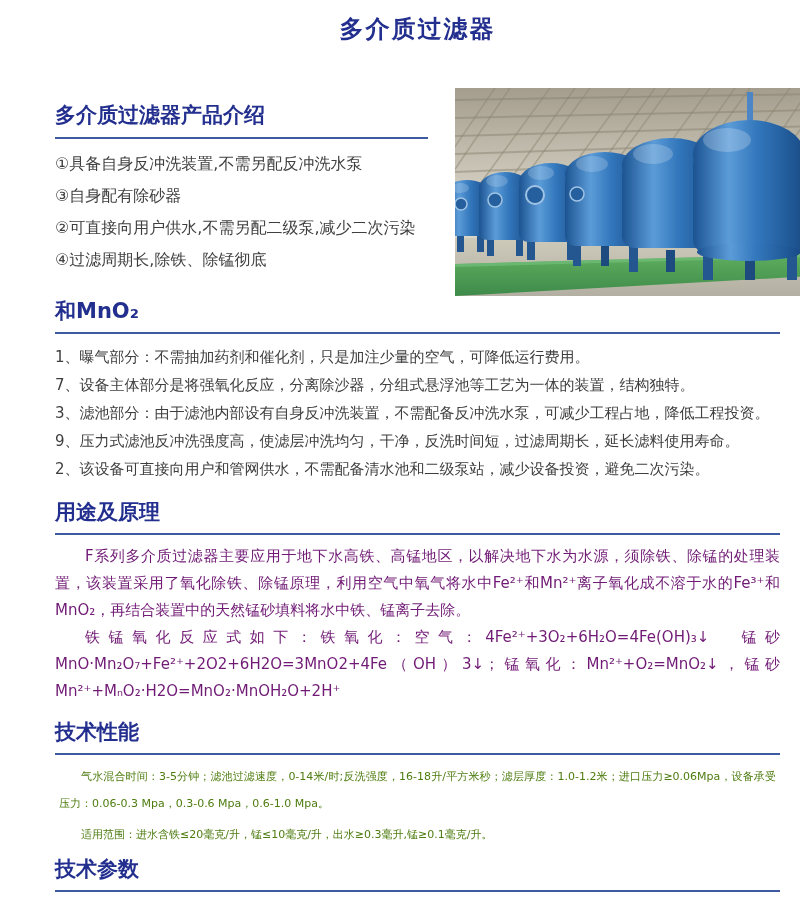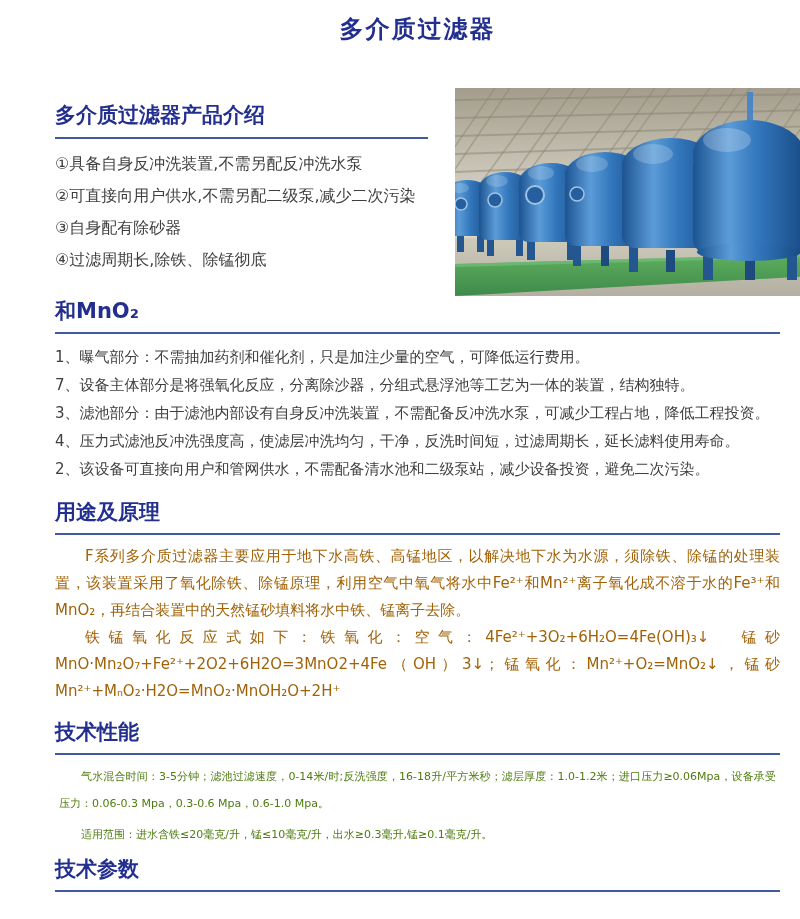--- a/index.html
+++ b/index.html
@@ -34,21 +34,21 @@
   .intro-list p { margin: 0; font-size: 16px; line-height: 32px; color: #3f3f3f; }
 
   .sec-features { margin-top: 2px; }
   .features-list { margin-top: 9px; }
   .features-list p { margin: 0; font-size: 15px; line-height: 28px; color: #3e3e3e; }
 
   .sec-principle { margin-top: 16px; }
   .principle-text { margin-top: 8px; }
   .principle-text p {
     margin: 0; font-size: 15px; line-height: 27px;
-    text-indent: 2em; text-align: justify; color: #a16207;
+    text-indent: 2em; text-align: justify; color: #701a75;
   }
 
   .sec-performance { margin-top: 14px; }
   .performance-text { margin-top: 8px; }
   .performance-text p {
     margin: 4px; font-size: 11px; line-height: 27px;
     text-indent: 2em; text-align: justify; color: #4d7c0f;
   }
 
   .sec-parameters { margin-top: 8px; }
@@ -59,22 +59,22 @@
 <div class="page">
 
   <h1 class="doc-title">多介质过滤器</h1>
 
   <div class="top-row">
     <section class="intro-col">
       <h2 class="sec-heading">多介质过滤器产品介绍</h2>
       <div class="rule"></div>
       <div class="intro-list">
         <p>①具备自身反冲洗装置,不需另配反冲洗水泵</p>
+        <p>③自身配有除砂器</p>
         <p>②可直接向用户供水,不需另配二级泵,减少二次污染</p>
-        <p>③自身配有除砂器</p>
         <p>④过滤周期长,除铁、除锰彻底</p>
       </div>
     </section>
 
     <figure class="photo-fig">
       <svg width="360" height="208" viewBox="0 0 360 208">
         <defs>
           <linearGradient id="ceil" x1="0" y1="0" x2="0" y2="1">
             <stop offset="0" stop-color="#a49d8d"></stop>
             <stop offset="1" stop-color="#d6d2c5"></stop>
@@ -197,21 +197,21 @@
     </figure>
   </div>
 
   <section class="sec-features">
     <h2 class="sec-heading">和MnO₂</h2>
     <div class="rule"></div>
     <div class="features-list">
       <p>1、曝气部分：不需抽加药剂和催化剂，只是加注少量的空气，可降低运行费用。</p>
       <p>7、设备主体部分是将强氧化反应，分离除沙器，分组式悬浮池等工艺为一体的装置，结构独特。</p>
       <p>3、滤池部分：由于滤池内部设有自身反冲洗装置，不需配备反冲洗水泵，可减少工程占地，降低工程投资。</p>
-      <p>4、压力式滤池反冲洗强度高，使滤层冲洗均匀，干净，反洗时间短，过滤周期长，延长滤料使用寿命。</p>
+      <p>9、压力式滤池反冲洗强度高，使滤层冲洗均匀，干净，反洗时间短，过滤周期长，延长滤料使用寿命。</p>
       <p>2、该设备可直接向用户和管网供水，不需配备清水池和二级泵站，减少设备投资，避免二次污染。</p>
     </div>
   </section>
 
   <section class="sec-principle">
     <h2 class="sec-heading">用途及原理</h2>
     <div class="rule"></div>
     <div class="principle-text">
       <p>F系列多介质过滤器主要应用于地下水高铁、高锰地区，以解决地下水为水源，须除铁、除锰的处理装置，该装置采用了氧化除铁、除锰原理，利用空气中氧气将水中Fe²⁺和Mn²⁺离子氧化成不溶于水的Fe³⁺和MnO₂，再结合装置中的天然锰砂填料将水中铁、锰离子去除。</p>
       <p>铁锰氧化反应式如下：铁氧化：空气：4Fe²⁺+3O₂+6H₂O=4Fe(OH)₃↓　锰砂MnO·Mn₂O₇+Fe²⁺+2O2+6H2O=3MnO2+4Fe（OH）3↓；锰氧化：Mn²⁺+O₂=MnO₂↓，锰砂Mn²⁺+MₙO₂·H2O=MnO₂·MnOH₂O+2H⁺</p>

